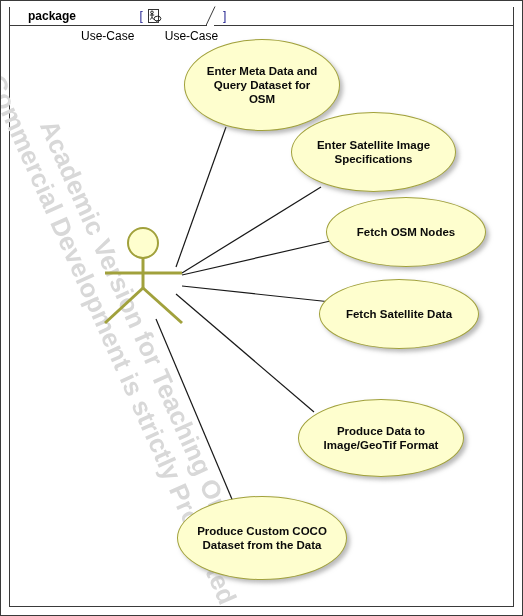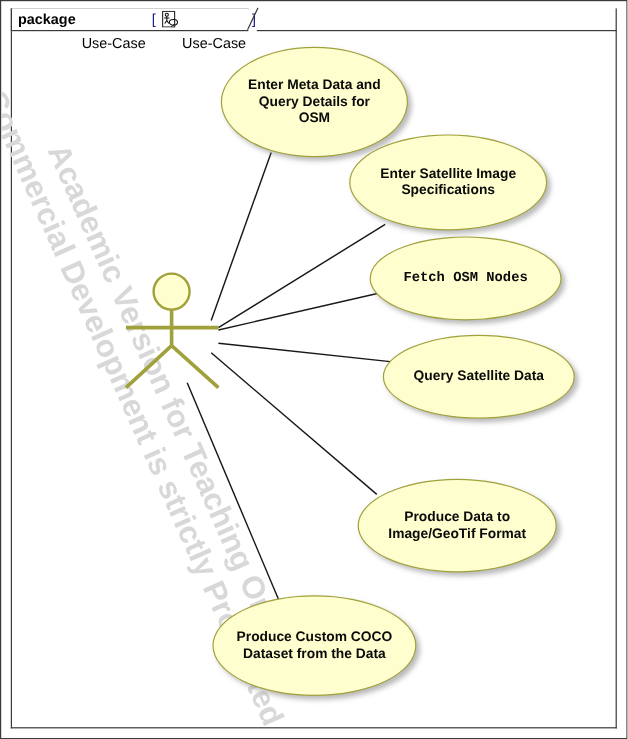--- a/index.html
+++ b/index.html
@@ -52,21 +52,21 @@
     top: 6px;
     width: 198px;
     height: 19px;
     box-sizing: border-box;
     border-left: 1px solid #3a3a3a;
     border-bottom: 1px solid #3a3a3a;
     background: #ffffff;
     white-space: nowrap;
     display: flex;
     align-items: center;
-    padding-left: 5px;
+    padding-left: 18px;
     font-size: 12px;
     color: #000000;
     z-index: 6;
   }
   #tab .kw {
     font-weight: bold;
     margin-right: 5px;
   }
   #tab .pname { margin-right: 3px; margin-top: 40px; }
   #tab .brk { color: #1a1a8c; margin: 0 2px; }
@@ -175,32 +175,32 @@
     <circle cx="46" cy="18" r="15" fill="#FEFECE" stroke="#A1A13C" stroke-width="2"></circle>
     <line x1="46" y1="33" x2="46" y2="63" stroke="#A1A13C" stroke-width="3"></line>
     <line x1="8" y1="48" x2="85" y2="48" stroke="#A1A13C" stroke-width="3"></line>
     <line x1="46" y1="63" x2="8" y2="98" stroke="#A1A13C" stroke-width="3"></line>
     <line x1="46" y1="63" x2="85" y2="98" stroke="#A1A13C" stroke-width="3"></line>
   </svg>
 
   <div id="usecase-layer">
       <div class="usecase" style="left: 183px; top: 38px; width: 156px; height: 92px;">
         <span>Enter Meta Data and
-Query Details for
+Query Dataset for
 OSM</span>
       </div>
       <div class="usecase" style="left: 290px; top: 111px; width: 165px; height: 80px; text-align: center;">
         <span>Enter Satellite Image
 Specifications</span>
       </div>
-      <div class="usecase" style="left: 307px; top: 196px; width: 160px; height: 70px; font-family: Liberation Mono, monospace;">
+      <div class="usecase" style="left: 325px; top: 196px; width: 160px; height: 70px;">
         <span>Fetch OSM Nodes</span>
       </div>
       <div class="usecase" style="left: 318px; top: 278px; width: 160px; height: 70px;">
-        <span>Query Satellite Data</span>
+        <span>Fetch Satellite Data</span>
       </div>
       <div class="usecase" style="left: 297px; top: 398px; width: 166px; height: 78px;">
         <span>Produce Data to
 Image/GeoTif Format</span>
       </div>
       <div class="usecase" style="left: 176px; top: 495px; width: 170px; height: 84px;">
         <span>Produce Custom COCO
 Dataset from the Data</span>
       </div>
     </div>

